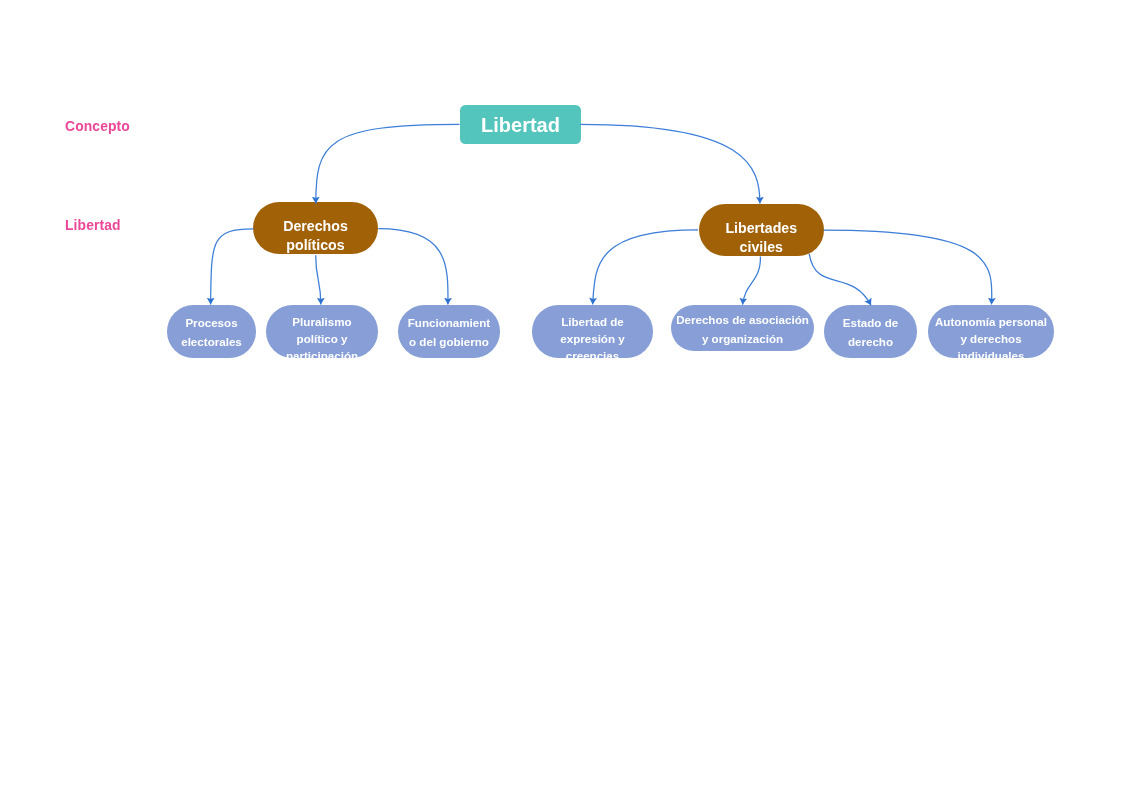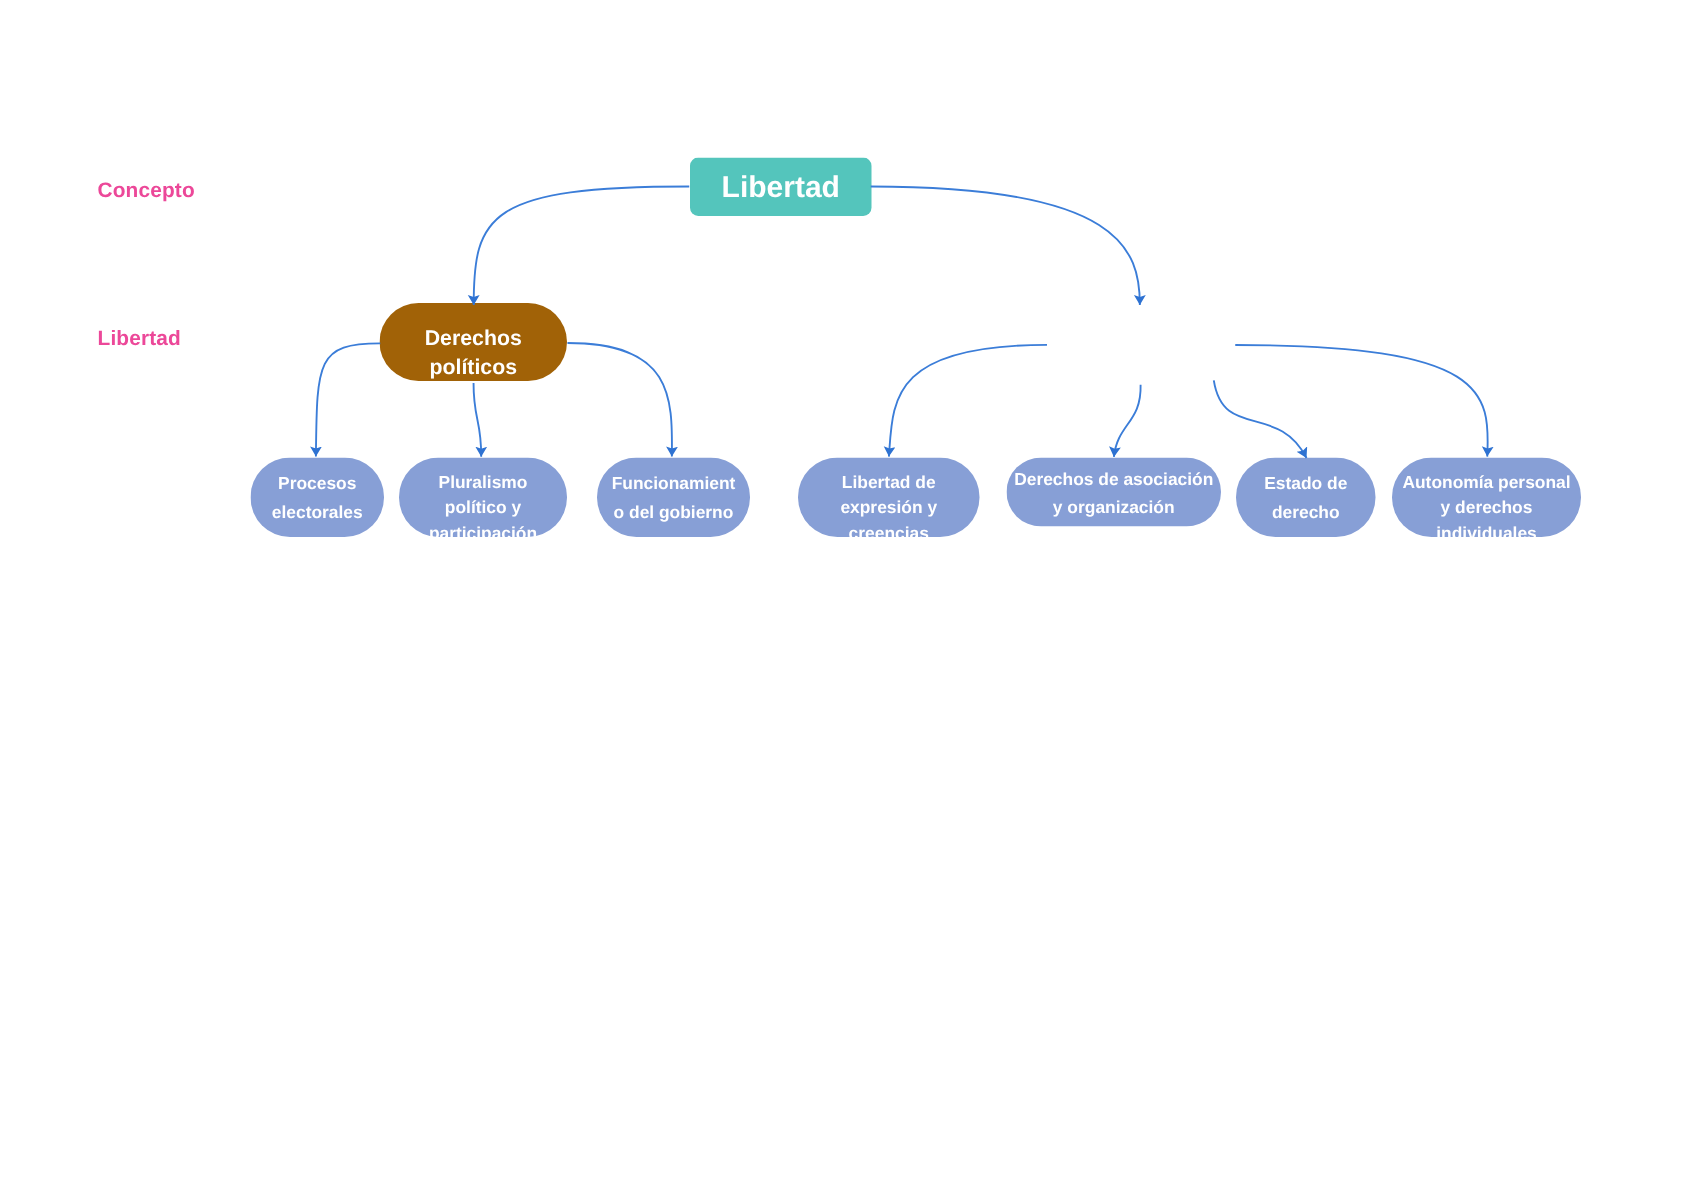--- a/index.html
+++ b/index.html
@@ -49,20 +49,22 @@
   </svg>
 
   <div class="rowlabel" style="left:65px;top:117.2px;">Concepto</div>
   <div class="rowlabel" style="left:64.7px;top:215.8px;">Libertad</div>
 
   <div class="node concept" style="left:459.5px;top:105px;width:121px;height:38.5px;">Libertad</div>
 
   <div class="node attr" style="left:253px;top:202.3px;width:125px;height:52.4px;border-radius:26.2px;">Derechos
 políticos</div>
 
+  <div class="node attr" style="left:698.5px;top:204px;width:124.5px;height:52.4px;border-radius:26.2px;">Libertades
+civiles</div>
 
   <div class="node comp l2" style="left:167px;top:304.6px;width:89px;height:52.6px;border-radius:26.3px;text-align:center;">Procesos
 electorales</div>
 
   <div class="node comp l3" style="left:266px;top:304.6px;width:112px;height:52.6px;border-radius:26.3px;">Pluralismo
 político y
 participación</div>
 
   <div class="node comp l3" style="left:532px;top:304.6px;width:121px;height:52.6px;border-radius:26.3px;">Libertad de
 expresión y

